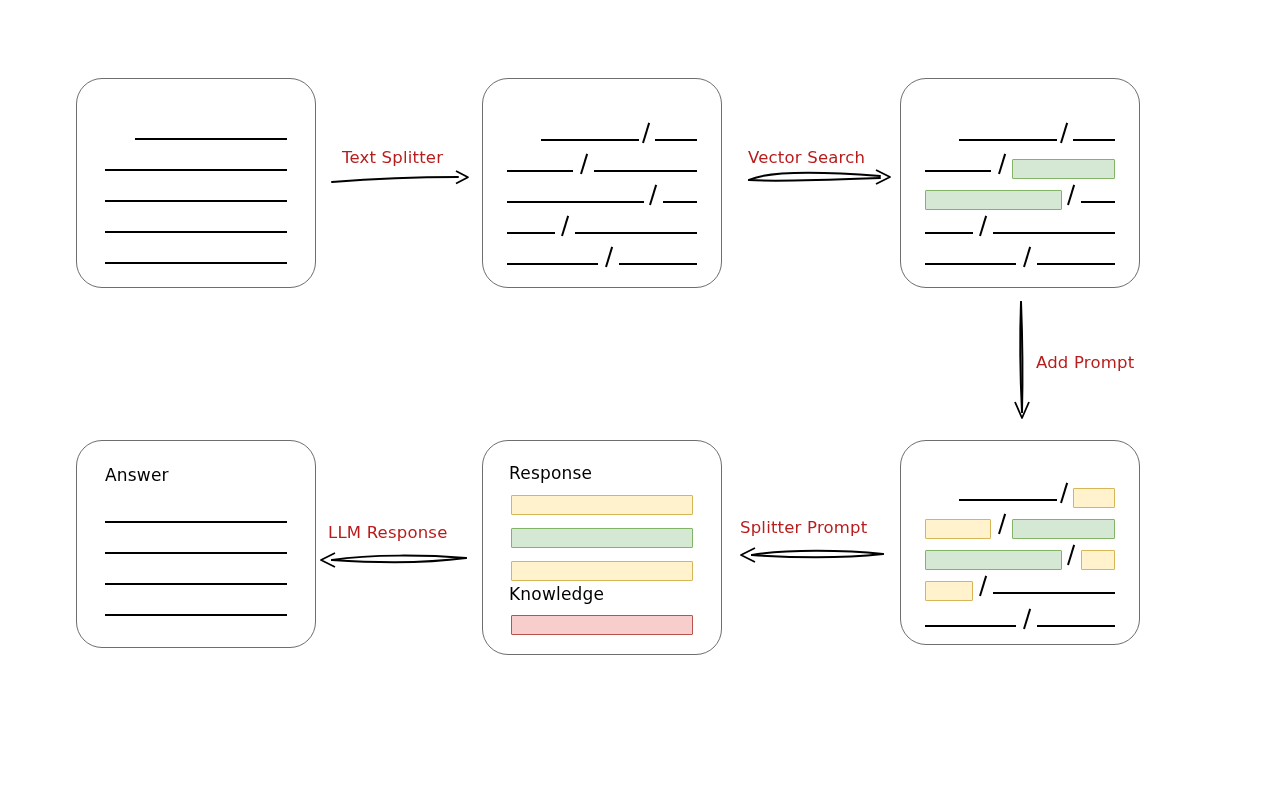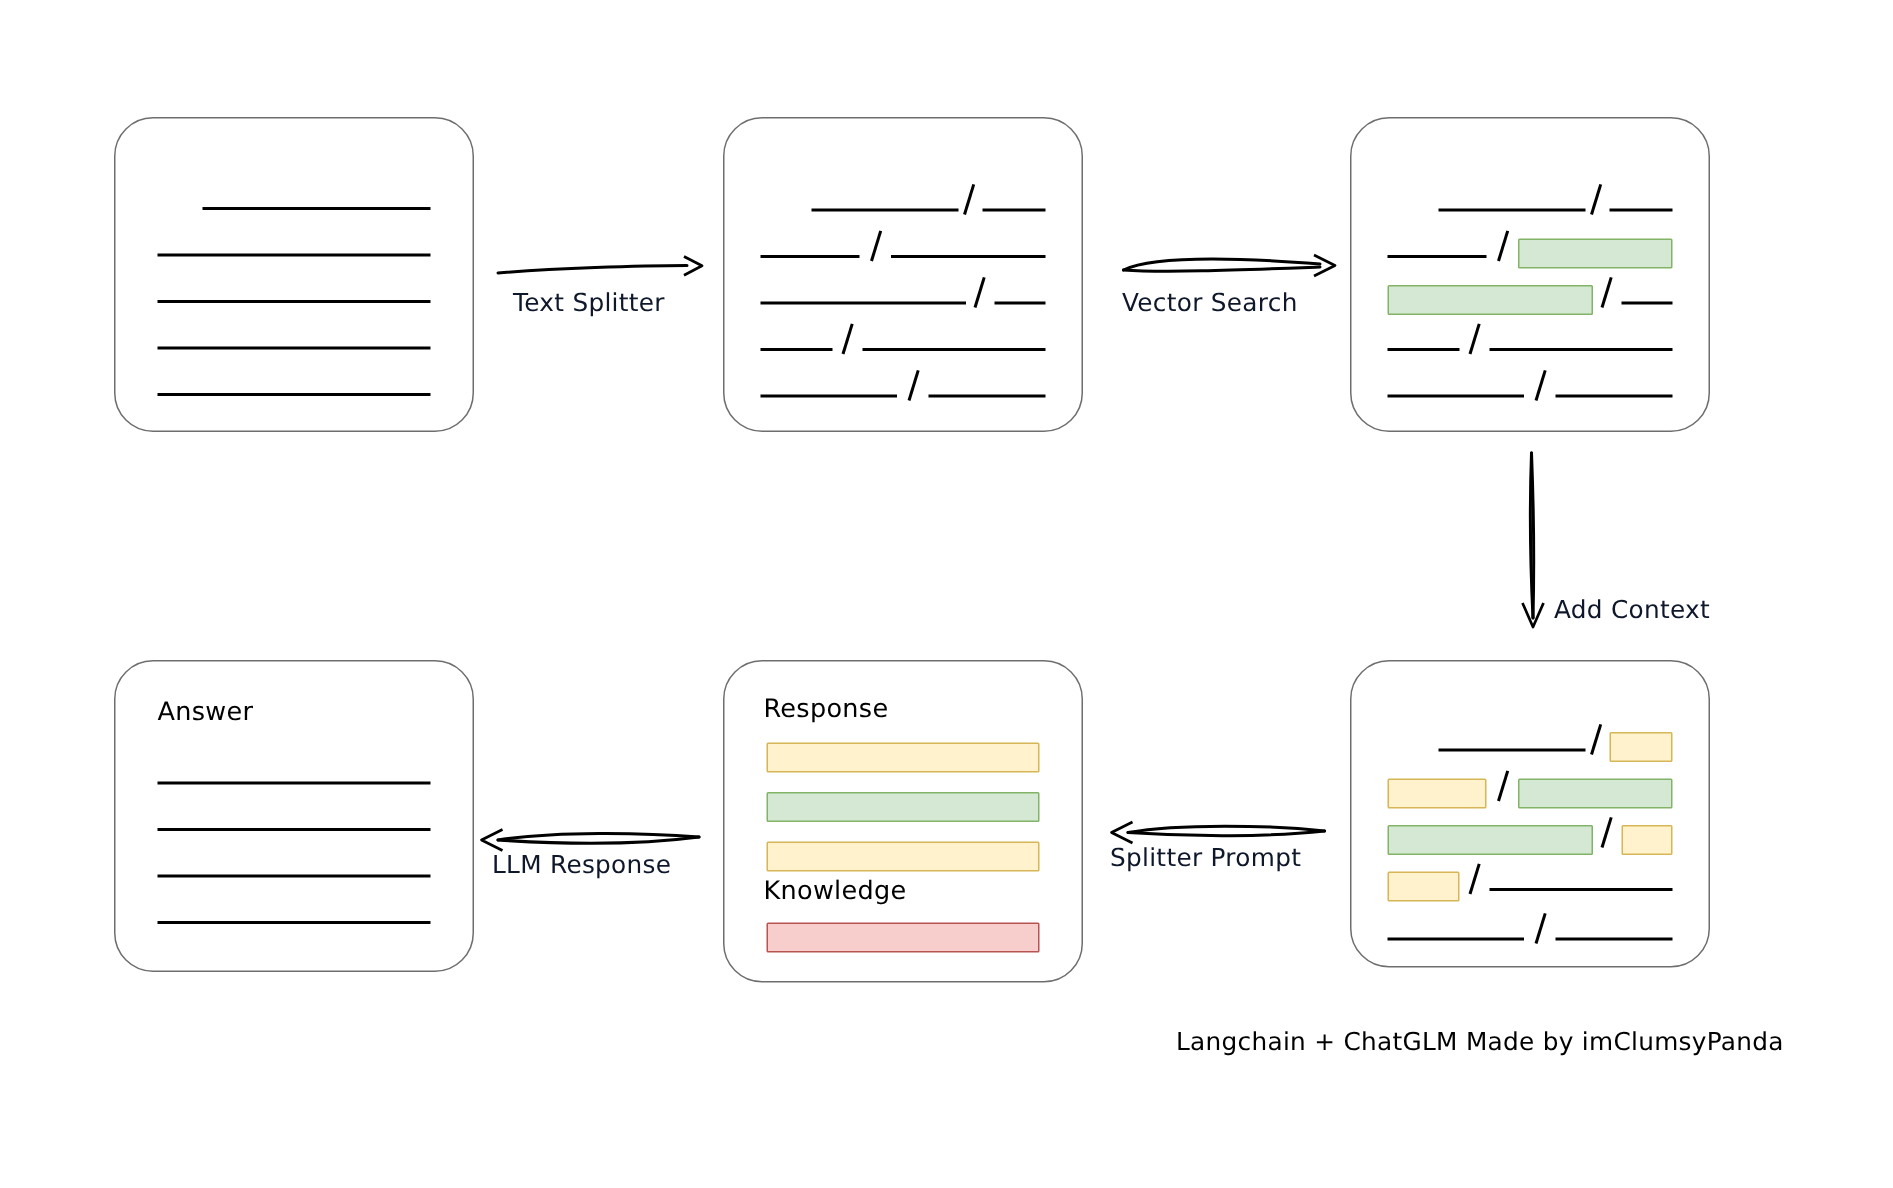--- a/index.html
+++ b/index.html
@@ -69,24 +69,23 @@
   }
   .bar {
     position: absolute;
     height: 20px;
     box-sizing: border-box;
     border-radius: 1px;
   }
   .arrowlabel {
     position: absolute;
     font-size: 16.5px;
-    color: #0f172a;
+    color: #b91c1c;
     white-space: nowrap;
     letter-spacing: 0.2px;
-    margin-top: 44px;
   }
   .caption {
     position: absolute;
     font-size: 16.5px;
     color: #000000;
     white-space: nowrap;
     letter-spacing: 0.2px;
   }
   svg.arrow {
     position: absolute;
@@ -178,21 +177,21 @@
       <div class="slash" style="left:78px;"></div>
       <div class="seg" style="left:92px; width:122px;"></div>
     </div>
     <div class="row" style="left:0; top:164px; width:240px;">
       <div class="seg" style="left:24px; width:91px;"></div>
       <div class="slash" style="left:122px;"></div>
       <div class="seg" style="left:136px; width:78px;"></div>
     </div>
   </div>
 
-  <div class="arrowlabel" style="left:1036px; top:353px;">Add Context</div>
+  <div class="arrowlabel" style="left:1036px; top:353px;">Add Prompt</div>
   <svg class="arrow" style="left:1008px; top:300px;" width="28" height="120" viewBox="0 0 28 120">
     <path d="M13,2 C14.5,40 14.8,80 14,112" stroke="#000" stroke-width="2" fill="none" stroke-linecap="round"></path>
     <path d="M13,2 C11.6,40 12.4,80 14,112" stroke="#000" stroke-width="2" fill="none" stroke-linecap="round"></path>
     <path d="M7,102 L14,118 L21,102" stroke="#000" stroke-width="1.8" fill="none" stroke-linejoin="round"></path>
   </svg>
 
   <div class="box" style="left:900px; top:440px; width:240px; height:205px;">
     <div class="row" style="left:0; top:38px; width:240px;">
       <div class="seg" style="left:58px; width:98px;"></div>
       <div class="slash" style="left:159px;"></div>
@@ -252,15 +251,14 @@
       <div class="seg" style="left:28px; width:182px;"></div>
     </div>
     <div class="row" style="left:0; top:122px; width:240px;">
       <div class="seg" style="left:28px; width:182px;"></div>
     </div>
     <div class="row" style="left:0; top:153px; width:240px;">
       <div class="seg" style="left:28px; width:182px;"></div>
     </div>
   </div>
 
-  <div class="caption" style="left:784px; top:685px;">Langchain + ChatGLM Made by imClumsyPanda</div>
 
 </div>
 
 </body></html>

